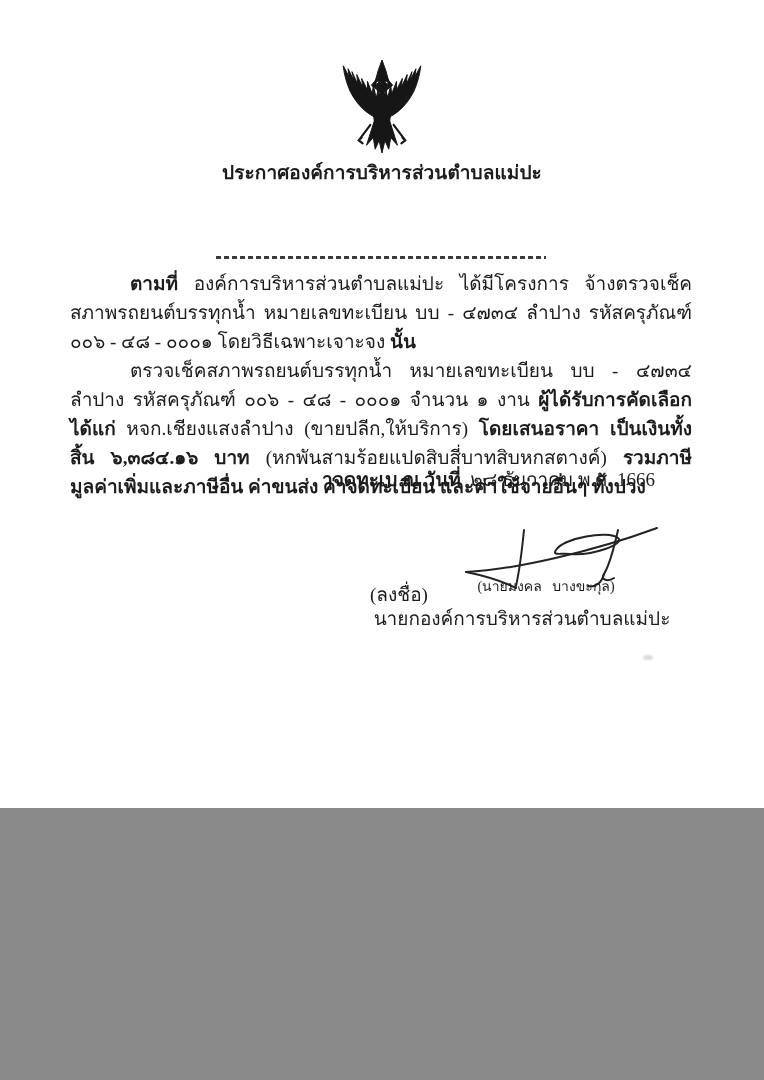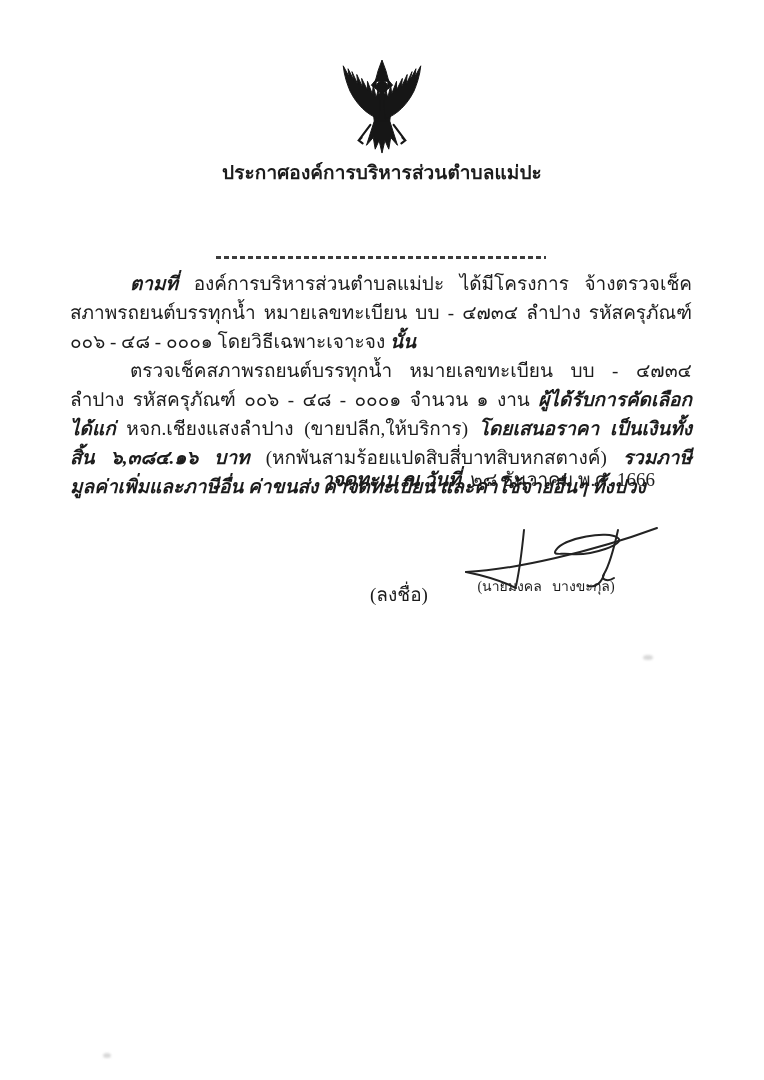--- a/index.html
+++ b/index.html
@@ -1,18 +1,18 @@
 <!DOCTYPE html>
 <html><head>
 <meta charset="utf-8">
 <style>
   html,body{margin:0;padding:0;background:#8a8a8a;}
   .page{
     position:relative;
-    width:764px;height:1080px;
+    width:764px;height:808px;
     margin:0 auto;
     background:#ffffff;
     font-family:"Liberation Serif","DejaVu Serif",serif;
     color:#1c1c1c;
     overflow:hidden;
   }
   .emblem{
     position:absolute;left:319px;top:55px;width:126px;height:105px;
   }
   .title-block{
@@ -24,21 +24,21 @@
   .divider{
     position:absolute;left:216px;top:256px;width:330px;height:3px;
     background:repeating-linear-gradient(90deg,#3d3d3d 0 5px,transparent 5px 8px);
   }
   .body-text{
     position:absolute;left:70px;right:72px;top:269px;
     font-size:19px;line-height:29px;
     text-align:justify;
   }
   .body-text p{margin:0;text-indent:60px;}
-  .b{font-weight:700;font-style:italic;}
+  .b{font-weight:700;}
   .r{font-weight:400;}
   .date-line{
     position:absolute;left:322px;top:464px;
     font-size:19px;white-space:pre;
   }
   .sign-label{
     position:absolute;left:370px;top:579px;font-size:19px;
   }
   .signature-svg{
     position:absolute;left:452px;top:516px;width:212px;height:78px;
@@ -112,17 +112,18 @@
       <path d="M72,14 C70,34 68,52 64,70"></path>
 
       <path d="M104,34 C112,22 156,14 166,22 C174,28 140,40 118,38 C108,37 100,40 104,34 Z"></path>
 
       <path d="M166,14 C162,32 158,48 152,58 C148,64 156,66 162,62"></path>
       <path d="M152,58 C150,66 144,72 136,70"></path>
     </g>
   </svg>
 
   <div class="signer-name">(นายมงคล   บางขะกุล)</div>
+  <div class="signer-position">นายกองค์การบริหารส่วนตำบลแม่ปะ</div>
 
   <div class="speck speck-1"></div>
   <div class="speck speck-2"></div>
 
 </div>
 
 </body></html>

